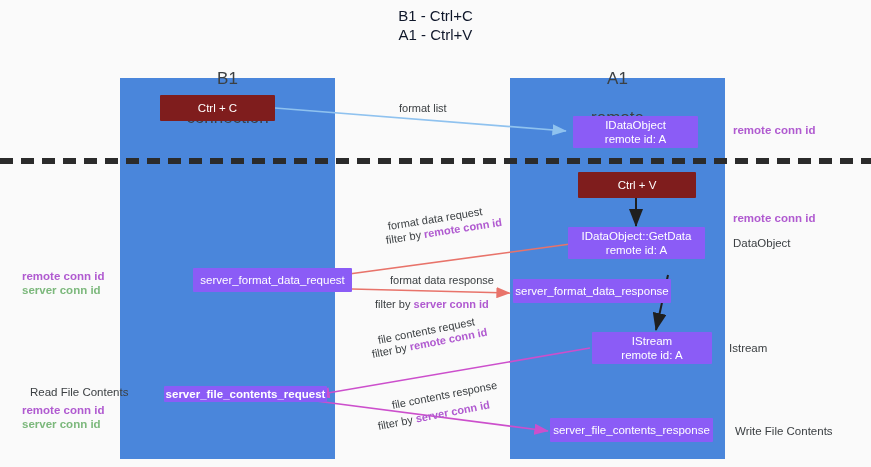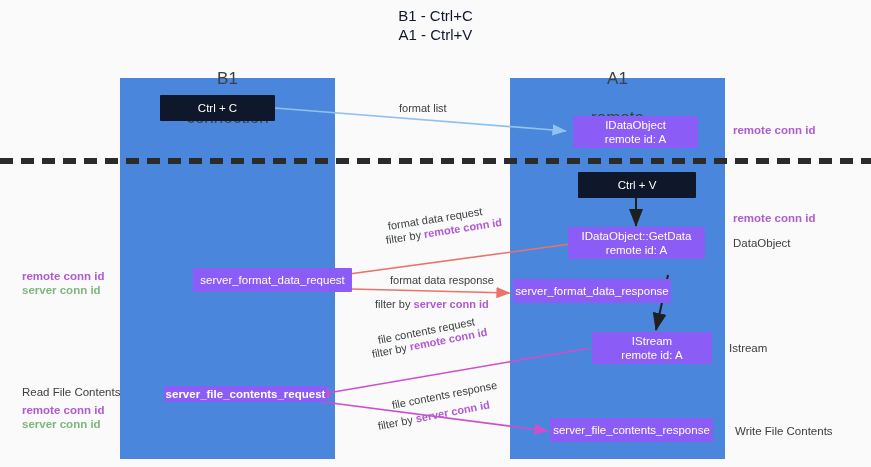--- a/index.html
+++ b/index.html
@@ -47,21 +47,21 @@
     flex-direction: column;
     align-items: center;
     justify-content: center;
     text-align: center;
     color: #ffffff;
     font-size: 11.5px;
     line-height: 14px;
     border-radius: 1px;
     white-space: pre;
   }
-  .node.green { background: #0f172a; }
+  .node.green { background: #7f1d1d; }
   .node.orange { background: #8b5cf6; }
 
   
   .ann { font-size: 11.5px; line-height: 14px; white-space: pre; }
   .ann.purple { color: #b05ad0; font-weight: bold; }
   .ann.green  { color: #7cb87c; font-weight: bold; }
   .ann.dark   { color: #3c4043; }
 
   
   .elabel {
@@ -197,17 +197,17 @@
   <div class="abs ann purple" style="left:733px; top:211px;">remote conn id</div>
   <div class="abs ann dark" style="left:733px; top:236px;">DataObject</div>
 
   <div class="abs ann dark" style="left:729px; top:341px;">Istream</div>
 
   <div class="abs ann dark" style="left:735px; top:424px;">Write File Contents</div>
 
   <div class="abs ann purple" style="left:22px; top:269px;">remote conn id</div>
   <div class="abs ann green" style="left:22px; top:283px;">server conn id</div>
 
-  <div class="abs ann dark" style="left:22px; top:385px;">Read File Contents</div>
+  <div class="abs ann dark" style="left:30px; top:385px;">Read File Contents</div>
   <div class="abs ann purple" style="left:22px; top:403px;">remote conn id</div>
   <div class="abs ann green" style="left:22px; top:417px;">server conn id</div>
 
 </div>
 
 </body></html>

